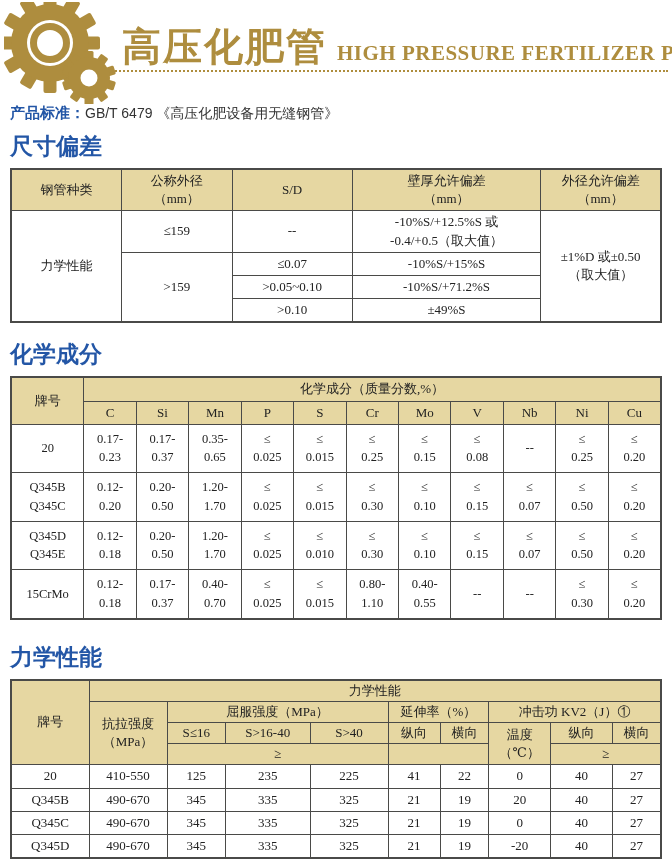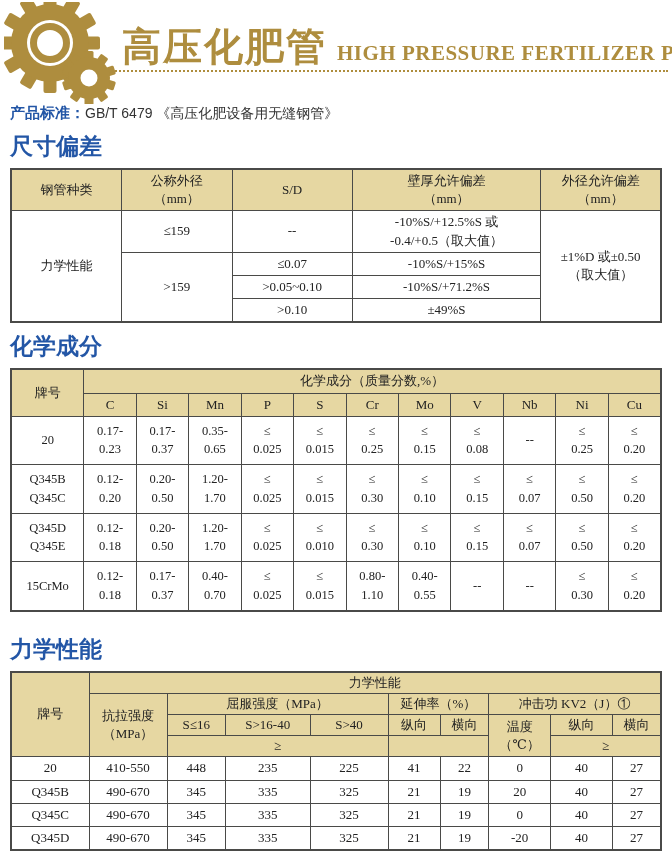--- a/index.html
+++ b/index.html
@@ -26,21 +26,21 @@
   .dotline{position:absolute;left:102px;right:-6px;top:68px;border-bottom:2px dotted var(--gold);}
 
   
   .info{margin:4px 0 0;font-size:14px;line-height:16px;}
   .info-row{margin:7px 0;}
   .info-label{color:var(--blue);font-weight:bold;font-size:15px;}
   .info-value{color:#333;}
 
   
   .sec-title{color:var(--blue);font-size:23px;font-weight:bold;margin:10px 0 6px;}
-  .sec-title.gap{margin-top:8px;}
+  .sec-title.gap{margin-top:16px;}
 
   
   table{width:100%;border-collapse:collapse;table-layout:fixed;border:2px solid var(--border);}
   th,td{
     border:1px solid var(--border);
     text-align:center;vertical-align:middle;
     font-family:"Liberation Serif","DejaVu Serif",serif;
     font-weight:normal;font-size:13px;line-height:1.4;
     padding:2px 2px;color:var(--text);
     overflow:hidden;
@@ -282,21 +282,21 @@
           <th>横向</th>
         </tr>
         <tr>
           <th colspan="3">≥</th>
           <th colspan="2"></th>
           <th colspan="2">≥</th>
         </tr>
         <tr>
           <td>20</td>
           <td>410-550</td>
-          <td>448</td>
+          <td>125</td>
           <td>235</td>
           <td>225</td>
           <td>41</td>
           <td>22</td>
           <td>0</td>
           <td>40</td>
           <td>27</td>
         </tr>
         <tr>
           <td>Q345B</td>

